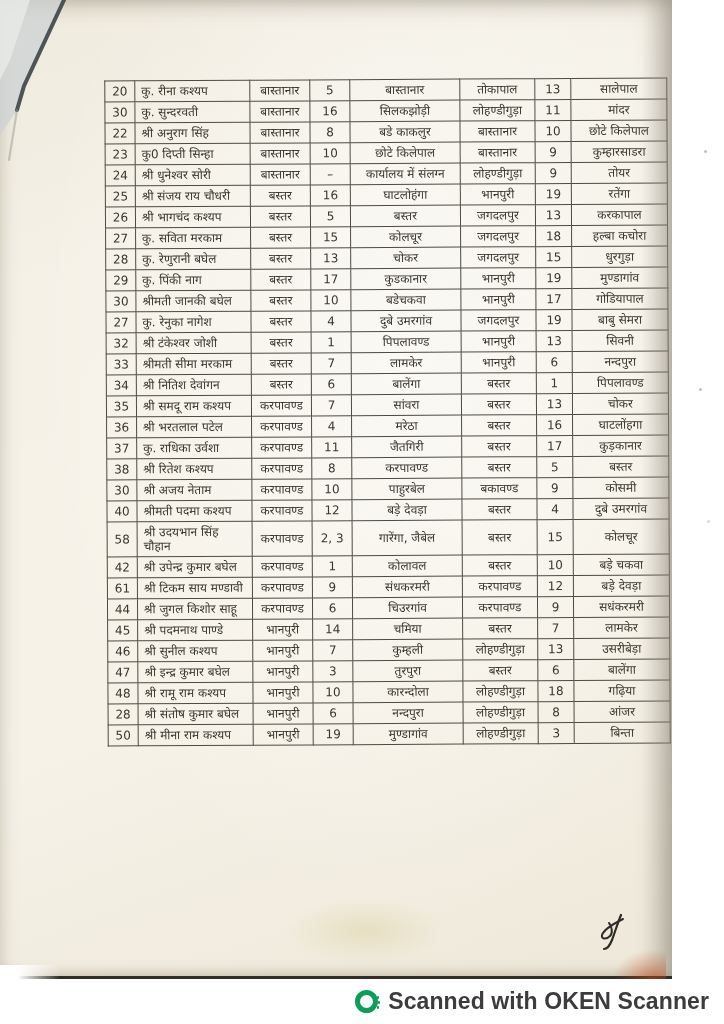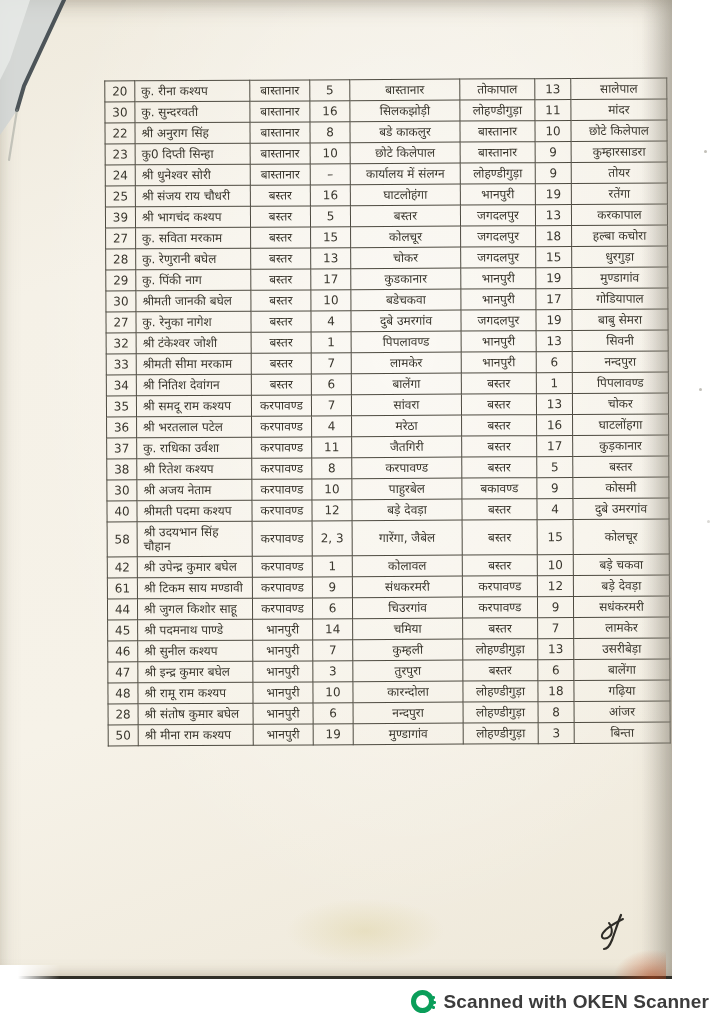--- a/index.html
+++ b/index.html
@@ -72,21 +72,21 @@
     border:5.5px solid #0a9e5a;box-sizing:border-box;
     position:relative;flex:0 0 auto;
   }
   .oken-logo::after{
     content:"";position:absolute;right:-6px;top:1px;
     width:2.6px;height:2.6px;border-radius:50%;background:#0a9e5a;
     box-shadow:1px 5px 0 #0a9e5a, 0 10px 0 #0a9e5a, -7px 13px 0 rgba(10,158,90,.8);
   }
   .footer-text{
     font-family:"Liberation Sans",sans-serif;
-    font-size:19px;font-weight:600;color:#3c3c3c;letter-spacing:.1px;
+    font-size:23px;font-weight:600;color:#3c3c3c;letter-spacing:.1px;
   }
 </style>
 </head>
 <body>
 
 <div class="scan-page">
 
   <svg class="corner-fold" width="110" height="340" viewBox="0 0 110 340">
     <polygon points="0,0 64,0 22,90 16,112 0,135" fill="#ccd1d3" opacity="0.75"></polygon>
     <polygon points="0,0 30,0 10,60 0,80" fill="#e9ebe9" opacity="0.8"></polygon>
@@ -165,21 +165,21 @@
             <td>25</td>
             <td class="name-cell">श्री संजय राय चौधरी</td>
             <td>बस्तर</td>
             <td>16</td>
             <td>घाटलोहंगा</td>
             <td>भानपुरी</td>
             <td>19</td>
             <td>रतेंगा</td>
           </tr>
           <tr>
-            <td>39</td>
+            <td>26</td>
             <td class="name-cell">श्री भागचंद कश्यप</td>
             <td>बस्तर</td>
             <td>5</td>
             <td>बस्तर</td>
             <td>जगदलपुर</td>
             <td>13</td>
             <td>करकापाल</td>
           </tr>
           <tr>
             <td>27</td>

